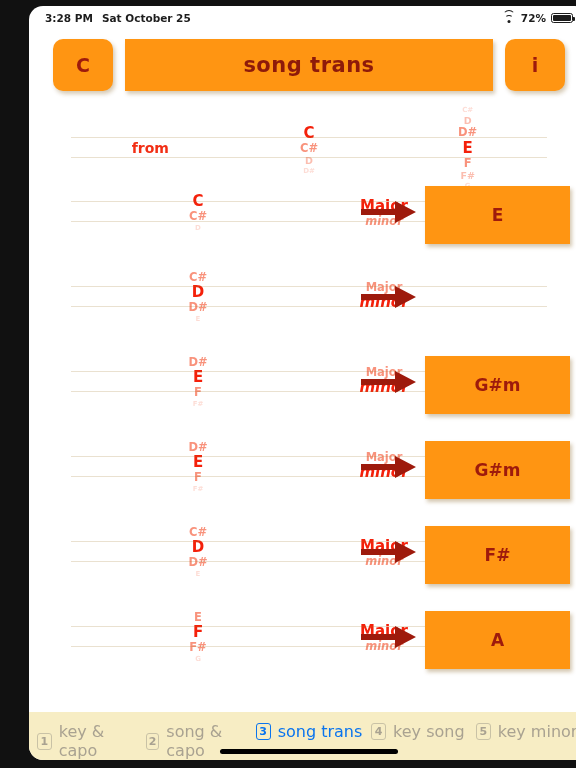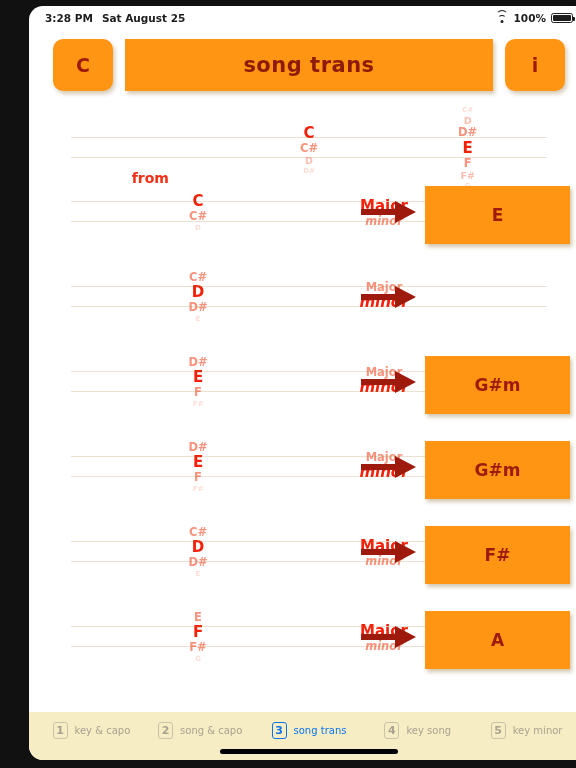--- a/index.html
+++ b/index.html
@@ -102,21 +102,21 @@
     position: absolute; left: 0; top: 104px;
     width: 100%; height: 76px;
   }
   .wheelrow {
     position: absolute; left: 0; top: 0;
     width: 100%; height: 100%;
     display: flex;
     padding: 0 42px;
   }
   .wcol { position: relative; flex: 1; height: 100%; }
-  .wcol.lbl { display: flex; align-items: flex-end; justify-content: center; }
+  .wcol.lbl { display: flex; align-items: center; justify-content: center; }
   .wcol.lbl span {
     color: #F22E14; font-weight: bold; font-size: 14px;
     font-family: "DejaVu Sans", sans-serif;
   }
   .wheel {
     position: absolute; left: 0; top: 0; width: 100%; height: 100%;
     display: flex; flex-direction: column; align-items: center;
     justify-content: center;
   }
   .wheel .it {
@@ -189,21 +189,21 @@
   .tab .num {
     width: 15px; height: 17px;
     border: 1px solid #C9C2A6;
     border-radius: 3px;
     display: flex; align-items: center; justify-content: center;
     font-size: 11px; font-weight: bold;
     color: #A9A291;
     font-family: "DejaVu Sans", sans-serif;
   }
   .tab .tlabel {
-    font-size: 10px; color: #A9A291;
+    font-size: 16px; color: #A9A291;
     font-family: "DejaVu Sans", sans-serif;
   }
   .tab.active .num { border-color: #0A74EE; color: #0A74EE; }
   .tab.active .tlabel { color: #0A74EE; }
 
   .homebar {
     position: absolute; left: 50%; bottom: 6px;
     transform: translateX(-50%);
     width: 178px; height: 5px;
     background: #000000; border-radius: 3px;
@@ -211,29 +211,29 @@
 </style>
 </head>
 <body>
 
 <div class="device">
   <div class="screen">
 
     <div class="statusbar">
       <div class="sb-left">
         <span>3:28 PM</span>
-        <span>Sat August 25</span>
+        <span>Sat October 25</span>
       </div>
       <div class="sb-right">
         <span class="wifi-icon">
           <i class="a"></i>
             <i class="b"></i>
             <i class="c"></i>
         </span>
-        <span>100%</span>
+        <span>72%</span>
         <span class="batt">
             <i></i>
           </span>
       </div>
     </div>
 
     <div class="header">
       <button class="btn-key">C</button>
       <button class="btn-title">song trans</button>
       <button class="btn-info">i</button>

